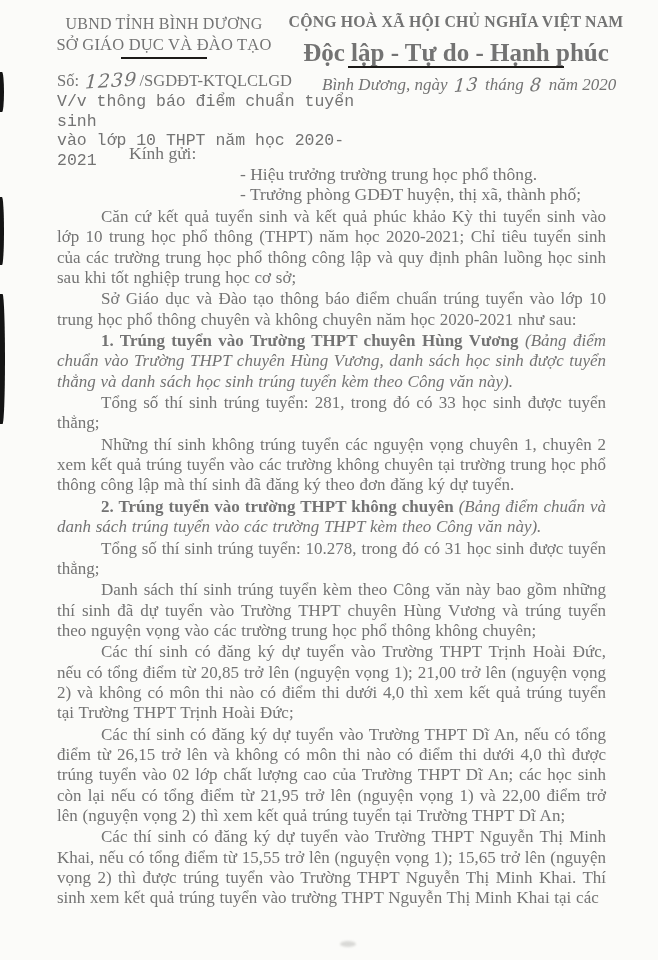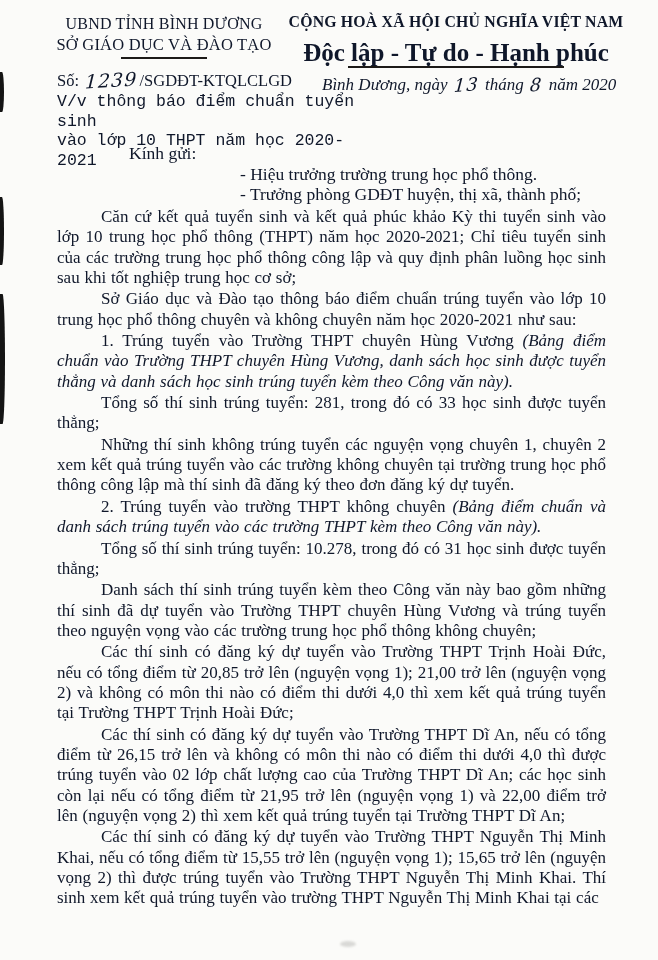--- a/index.html
+++ b/index.html
@@ -2,21 +2,21 @@
 <html lang="vi"><head>
 <meta charset="utf-8">
 <style>
   html,body { margin:0; padding:0; background:#e8e8e6; }
   .page {
     position:relative;
     width:658px; height:960px;
     margin:0 auto;
     background:#fbfbf9;
     font-family:"Liberation Serif", serif;
-    color:#0f172a;
+    color:#737373;
     overflow:hidden;
   }
   
   .hdr-left {
     position:absolute; left:56px; top:13px; width:216px;
     text-align:center; line-height:21px;
   }
   .hdr-left .l1 { font-size:16px; letter-spacing:.2px; white-space:nowrap; }
   .hdr-left .l2 { font-size:16.5px; font-weight:normal; letter-spacing:.2px; white-space:nowrap; }
   .underline-left {
@@ -57,21 +57,21 @@
   
   .body-text { position:absolute; left:57px; top:207px; width:549px; }
   .body-text p {
     margin:0 0 1px 0;
     font-size:17px;
     line-height:20.35px;
     text-align:justify;
     text-indent:44px;
     word-spacing:.5px;
   }
-  .b { font-weight:normal; }
+  .b { font-weight:bold; }
   .i { font-style:italic; }
   
   .edge-mark { position:absolute; left:0; background:#141414; border-radius:0 60% 60% 0; }
   .em1 { top:72px;  width:4px; height:40px; }
   .em2 { top:197px; width:4px; height:68px; }
   .em3 { top:294px; width:5px; height:130px; }
   .smudge {
     position:absolute; left:340px; top:941px; width:16px; height:6px;
     background:#9a9a96; opacity:.35; border-radius:50%;
     filter:blur(1px);

